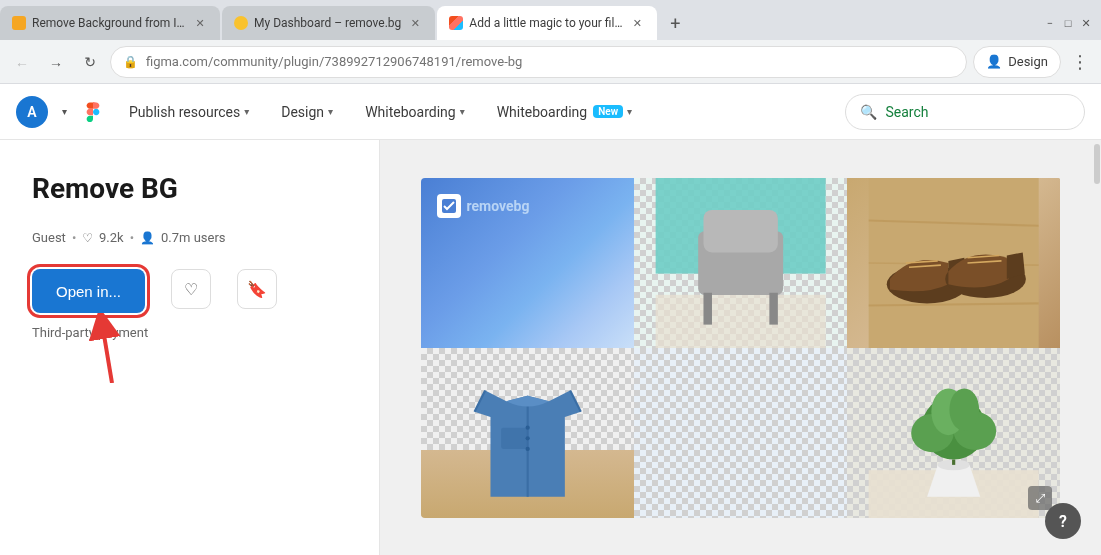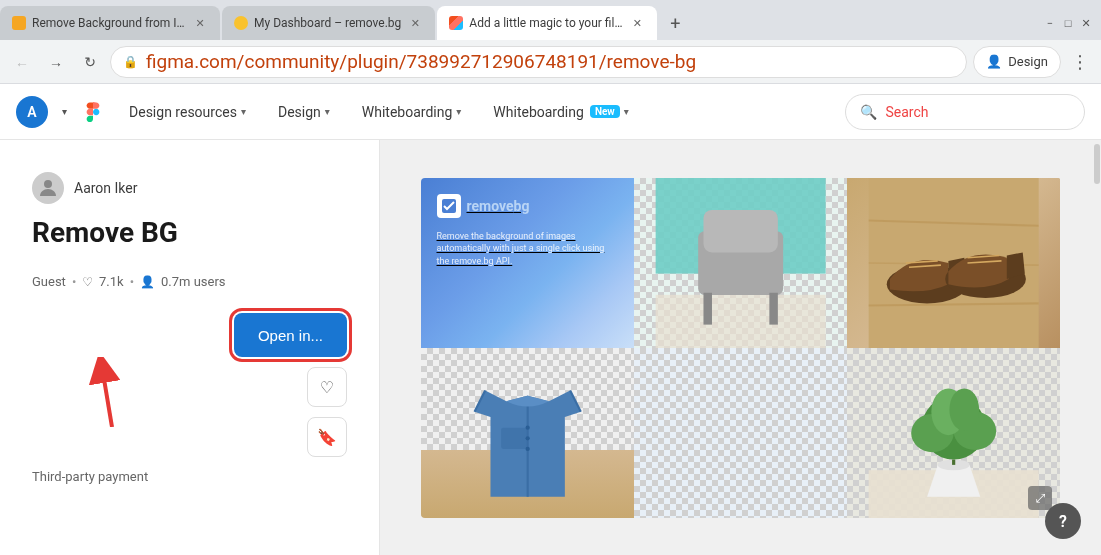--- a/index.html
+++ b/index.html
@@ -15,61 +15,61 @@
     .tab-close { width: 16px; height: 16px; border-radius: 50%; display: flex; align-items: center; justify-content: center; font-size: 11px; color: #666; flex-shrink: 0; }
     .new-tab-btn { width: 28px; height: 28px; display: flex; align-items: center; justify-content: center; border-radius: 50%; font-size: 18px; color: #555; cursor: pointer; margin: 0 4px; align-self: center; }
     .tab-controls { margin-left: auto; display: flex; align-items: center; gap: 4px; padding-right: 8px; align-self: center; }
     .win-btn { width: 14px; height: 14px; display: flex; align-items: center; justify-content: center; font-size: 11px; color: #555; cursor: pointer; }
 
     .browser-toolbar { display: flex; align-items: center; background: #f1f3f4; padding: 6px 8px; gap: 6px; height: 44px; border-bottom: 1px solid #dadce0; }
     .nav-btn { width: 28px; height: 28px; border-radius: 50%; display: flex; align-items: center; justify-content: center; cursor: pointer; color: #555; font-size: 14px; }
     .nav-btn.disabled { color: #bbb; cursor: default; }
     .address-bar { flex: 1; display: flex; align-items: center; background: #fff; border-radius: 20px; padding: 4px 12px; gap: 8px; border: 1px solid #ddd; height: 32px; }
     .address-bar-icon { font-size: 12px; color: #555; }
-    .address-text { font-size: 19px; color: #c2410c; flex: 1; }
+    .address-text { font-size: 13px; color: #737373; flex: 1; }
     .guest-btn { display: flex; align-items: center; gap: 6px; border: 1px solid #ddd; border-radius: 20px; padding: 4px 12px; cursor: pointer; font-size: 13px; color: #3c3c3c; background: #fff; height: 32px; }
     .menu-dots { font-size: 18px; color: #555; cursor: pointer; padding: 0 4px; }
 
     
     .figma-header { display: flex; align-items: center; height: 56px; background: #fff; border-bottom: 1px solid #e5e5e5; padding: 0 16px; gap: 12px; }
     .avatar { width: 32px; height: 32px; border-radius: 50%; background: #1976d2; color: #fff; display: flex; align-items: center; justify-content: center; font-size: 14px; font-weight: 600; cursor: pointer; }
     .avatar-dropdown { font-size: 10px; color: #555; cursor: pointer; margin-left: 2px; }
     .figma-logo { width: 28px; height: 28px; cursor: pointer; display: flex; align-items: center; justify-content: center; }
     .nav-item { display: flex; align-items: center; gap: 4px; padding: 6px 10px; border-radius: 6px; font-size: 14px; color: #3c3c3c; cursor: pointer; white-space: nowrap; }
     .nav-item .chevron { font-size: 10px; color: #666; }
     .presentations-badge { background: #1abcfe; color: #fff; font-size: 10px; padding: 1px 5px; border-radius: 4px; margin-left: 2px; font-weight: 600; }
     .header-search { display: flex; align-items: center; gap: 8px; border: 1px solid #ddd; border-radius: 20px; padding: 6px 14px; flex: 1; max-width: 240px; margin-left: auto; height: 36px; cursor: text; }
     .search-icon { color: #888; font-size: 14px; }
-    .search-text { font-size: 14px; color: #ef4444; }
+    .search-text { font-size: 14px; color: #15803d; }
     .publish-btn { background: #0d6efd; color: #fff; border: none; border-radius: 6px; padding: 8px 20px; font-size: 14px; font-weight: 500; cursor: pointer; white-space: nowrap; }
 
     
     .main-content { display: flex; height: calc(555px - 40px - 44px - 56px); background: #f8f8f8; overflow: hidden; position: relative; }
 
     
     .left-panel { width: 380px; padding: 32px 32px 24px 32px; background: #fff; border-right: 1px solid #e5e5e5; flex-shrink: 0; }
     .author-row { display: flex; align-items: center; gap: 10px; margin-bottom: 12px; }
     .author-avatar { width: 32px; height: 32px; border-radius: 50%; background: #ccc; overflow: hidden; display: flex; align-items: center; justify-content: center; }
     .author-avatar svg { width: 24px; height: 24px; }
     .author-name { font-size: 14px; color: #3c3c3c; font-weight: 400; }
     .plugin-title { font-size: 28px; font-weight: 700; color: #1a1a1a; margin-bottom: 25px; }
     .plugin-meta { display: flex; align-items: center; gap: 6px; font-size: 13px; color: #666; margin-bottom: 24px; }
     .meta-dot { color: #999; }
     .meta-heart { color: #666; font-size: 12px; }
     .meta-person { color: #666; font-size: 12px; }
 
-    .action-row { display: flex; align-items: flex-end; gap: 10px; margin-bottom: 12px; flex-direction: column; }
+    .action-row { display: flex; align-items: flex-start; gap: 26px; margin-bottom: 12px; }
     .open-btn { background: #1976d2; color: #fff; border: none; border-radius: 8px; padding: 10px 24px; font-size: 15px; font-weight: 500; cursor: pointer; height: 44px; min-width: 110px; outline: 3px solid #e53935; outline-offset: 2px; }
     .icon-btn { width: 40px; height: 40px; border: 1px solid #ddd; border-radius: 8px; display: flex; align-items: center; justify-content: center; cursor: pointer; background: #fff; font-size: 16px; color: #555; }
     .third-party { font-size: 13px; color: #666; margin-top: 4px; }
 
     
     .right-panel { flex: 1; display: flex; align-items: center; justify-content: center; padding: 20px; background: #f0f0f0; position: relative; }
     .preview-grid { display: grid; grid-template-columns: 1fr 1fr 1fr; grid-template-rows: 1fr 1fr; gap: 0; width: 100%; max-width: 640px; height: 100%; max-height: 340px; border-radius: 4px; overflow: hidden; }
-    .preview-cell { overflow: hidden; position: relative; text-decoration: underline; }
+    .preview-cell { overflow: hidden; position: relative; }
     .preview-cell-1 { background: linear-gradient(135deg, #4a7fd4 0%, #6b9de8 40%, #7ab3f0 60%, #a8c8f5 80%, #c9dff8 100%); display: flex; flex-direction: column; align-items: flex-start; justify-content: flex-start; padding: 16px; }
     .removebg-logo { display: flex; align-items: center; gap: 6px; margin-bottom: 12px; }
     .logo-icon { width: 24px; height: 24px; background: #fff; border-radius: 4px; display: flex; align-items: center; justify-content: center; font-size: 10px; color: #4a7fd4; font-weight: 700; }
     .logo-text { font-size: 14px; font-weight: 700; color: #fff; }
     .logo-text span { color: #b8d4f5; }
     .preview-desc { font-size: 9px; color: rgba(255,255,255,0.85); line-height: 1.4; }
     .preview-cell-2 { background: #e8f4f0; display: flex; align-items: center; justify-content: center; }
     .preview-cell-3 { background: #c8a882; }
     .preview-cell-4 { position: relative; }
     .preview-cell-5 { background: #e8f0f8; display: flex; align-items: center; justify-content: center; position: relative; }
@@ -136,21 +136,21 @@
     <svg width="22" height="28" viewBox="0 0 38 57" fill="none" xmlns="http://www.w3.org/2000/svg">
       <path d="M19 28.5C19 24.91 21.91 22 25.5 22C29.09 22 32 24.91 32 28.5C32 32.09 29.09 35 25.5 35C21.91 35 19 32.09 19 28.5Z" fill="#1ABCFE"></path>
       <path d="M6 42.5C6 38.91 8.91 36 12.5 36H19V42.5C19 46.09 16.09 49 12.5 49C8.91 49 6 46.09 6 42.5Z" fill="#0ACF83"></path>
       <path d="M19 8V22H25.5C29.09 22 32 19.09 32 15.5C32 11.91 29.09 9 25.5 9L19 8Z" fill="#FF7262"></path>
       <path d="M6 15.5C6 19.09 8.91 22 12.5 22H19V9H12.5C8.91 9 6 11.91 6 15.5Z" fill="#F24E1E"></path>
       <path d="M6 28.5C6 32.09 8.91 35 12.5 35H19V22H12.5C8.91 22 6 24.91 6 28.5Z" fill="#FF7262"></path>
     </svg>
   </div>
 
   <div class="nav-item">
-    <span>Design resources</span>
+    <span>Publish resources</span>
     <span class="chevron">▾</span>
   </div>
   <div class="nav-item">
     <span>Design</span>
     <span class="chevron">▾</span>
   </div>
   <div class="nav-item">
     <span>Whiteboarding</span>
     <span class="chevron">▾</span>
   </div>
@@ -163,37 +163,28 @@
   <div class="header-search">
     <span class="search-icon">🔍</span>
     <span class="search-text">Search</span>
   </div>
 
 </div>
 
 <div class="main-content">
 
   <div class="left-panel">
-    <div class="author-row">
-      <div class="author-avatar">
-        <svg viewBox="0 0 24 24" fill="#888">
-            <circle cx="12" cy="8" r="4"></circle>
-            <path d="M4 20c0-4 3.6-7 8-7s8 3 8 7"></path>
-          </svg>
-      </div>
-      <span class="author-name">Aaron Iker</span>
-    </div>
 
     <h1 class="plugin-title">Remove BG</h1>
 
     <div class="plugin-meta">
       <span>Guest</span>
       <span class="meta-dot">•</span>
       <span class="meta-heart">♡</span>
-      <span>7.1k</span>
+      <span>9.2k</span>
       <span class="meta-dot">•</span>
       <span class="meta-person">👤</span>
       <span>0.7m users</span>
     </div>
 
     <div style="position: relative;">
       <div class="action-row">
         <button class="open-btn">Open in...</button>
         <div class="icon-btn">
           <span>♡</span>
@@ -226,21 +217,20 @@
           <div class="logo-icon">
             <svg width="14" height="14" viewBox="0 0 14 14">
                 <rect width="14" height="14" rx="2" fill="#4a7fd4"></rect>
                 <path d="M2 7 L5 10 L12 3" stroke="white" stroke-width="2" fill="none"></path>
               </svg>
           </div>
           <span class="logo-text">
             <span>remove</span><span style="color:#b8d4f5;">bg</span>
           </span>
         </div>
-        <p class="preview-desc">Remove the background of images automatically with just a single click using the remove.bg API.</p>
       </div>
 
       <div class="preview-cell preview-cell-2">
         <div style="width:100%; height:100%; position:relative;">
 
           <div style="position:absolute; top:0; left:0; width:100%; height:100%; background-image: linear-gradient(45deg, #d0d0d0 25%, transparent 25%), linear-gradient(-45deg, #d0d0d0 25%, transparent 25%), linear-gradient(45deg, transparent 75%, #d0d0d0 75%), linear-gradient(-45deg, transparent 75%, #d0d0d0 75%); background-size: 12px 12px; background-position: 0 0, 0 6px, 6px -6px, -6px 0px;"></div>
 
           <svg width="100%" height="100%" viewBox="0 0 160 160" preserveAspectRatio="xMidYMid meet" style="position:absolute;top:0;left:0;">
 
             <rect x="0" y="0" width="160" height="90" fill="#6ecdc5" opacity="0.9"></rect>

